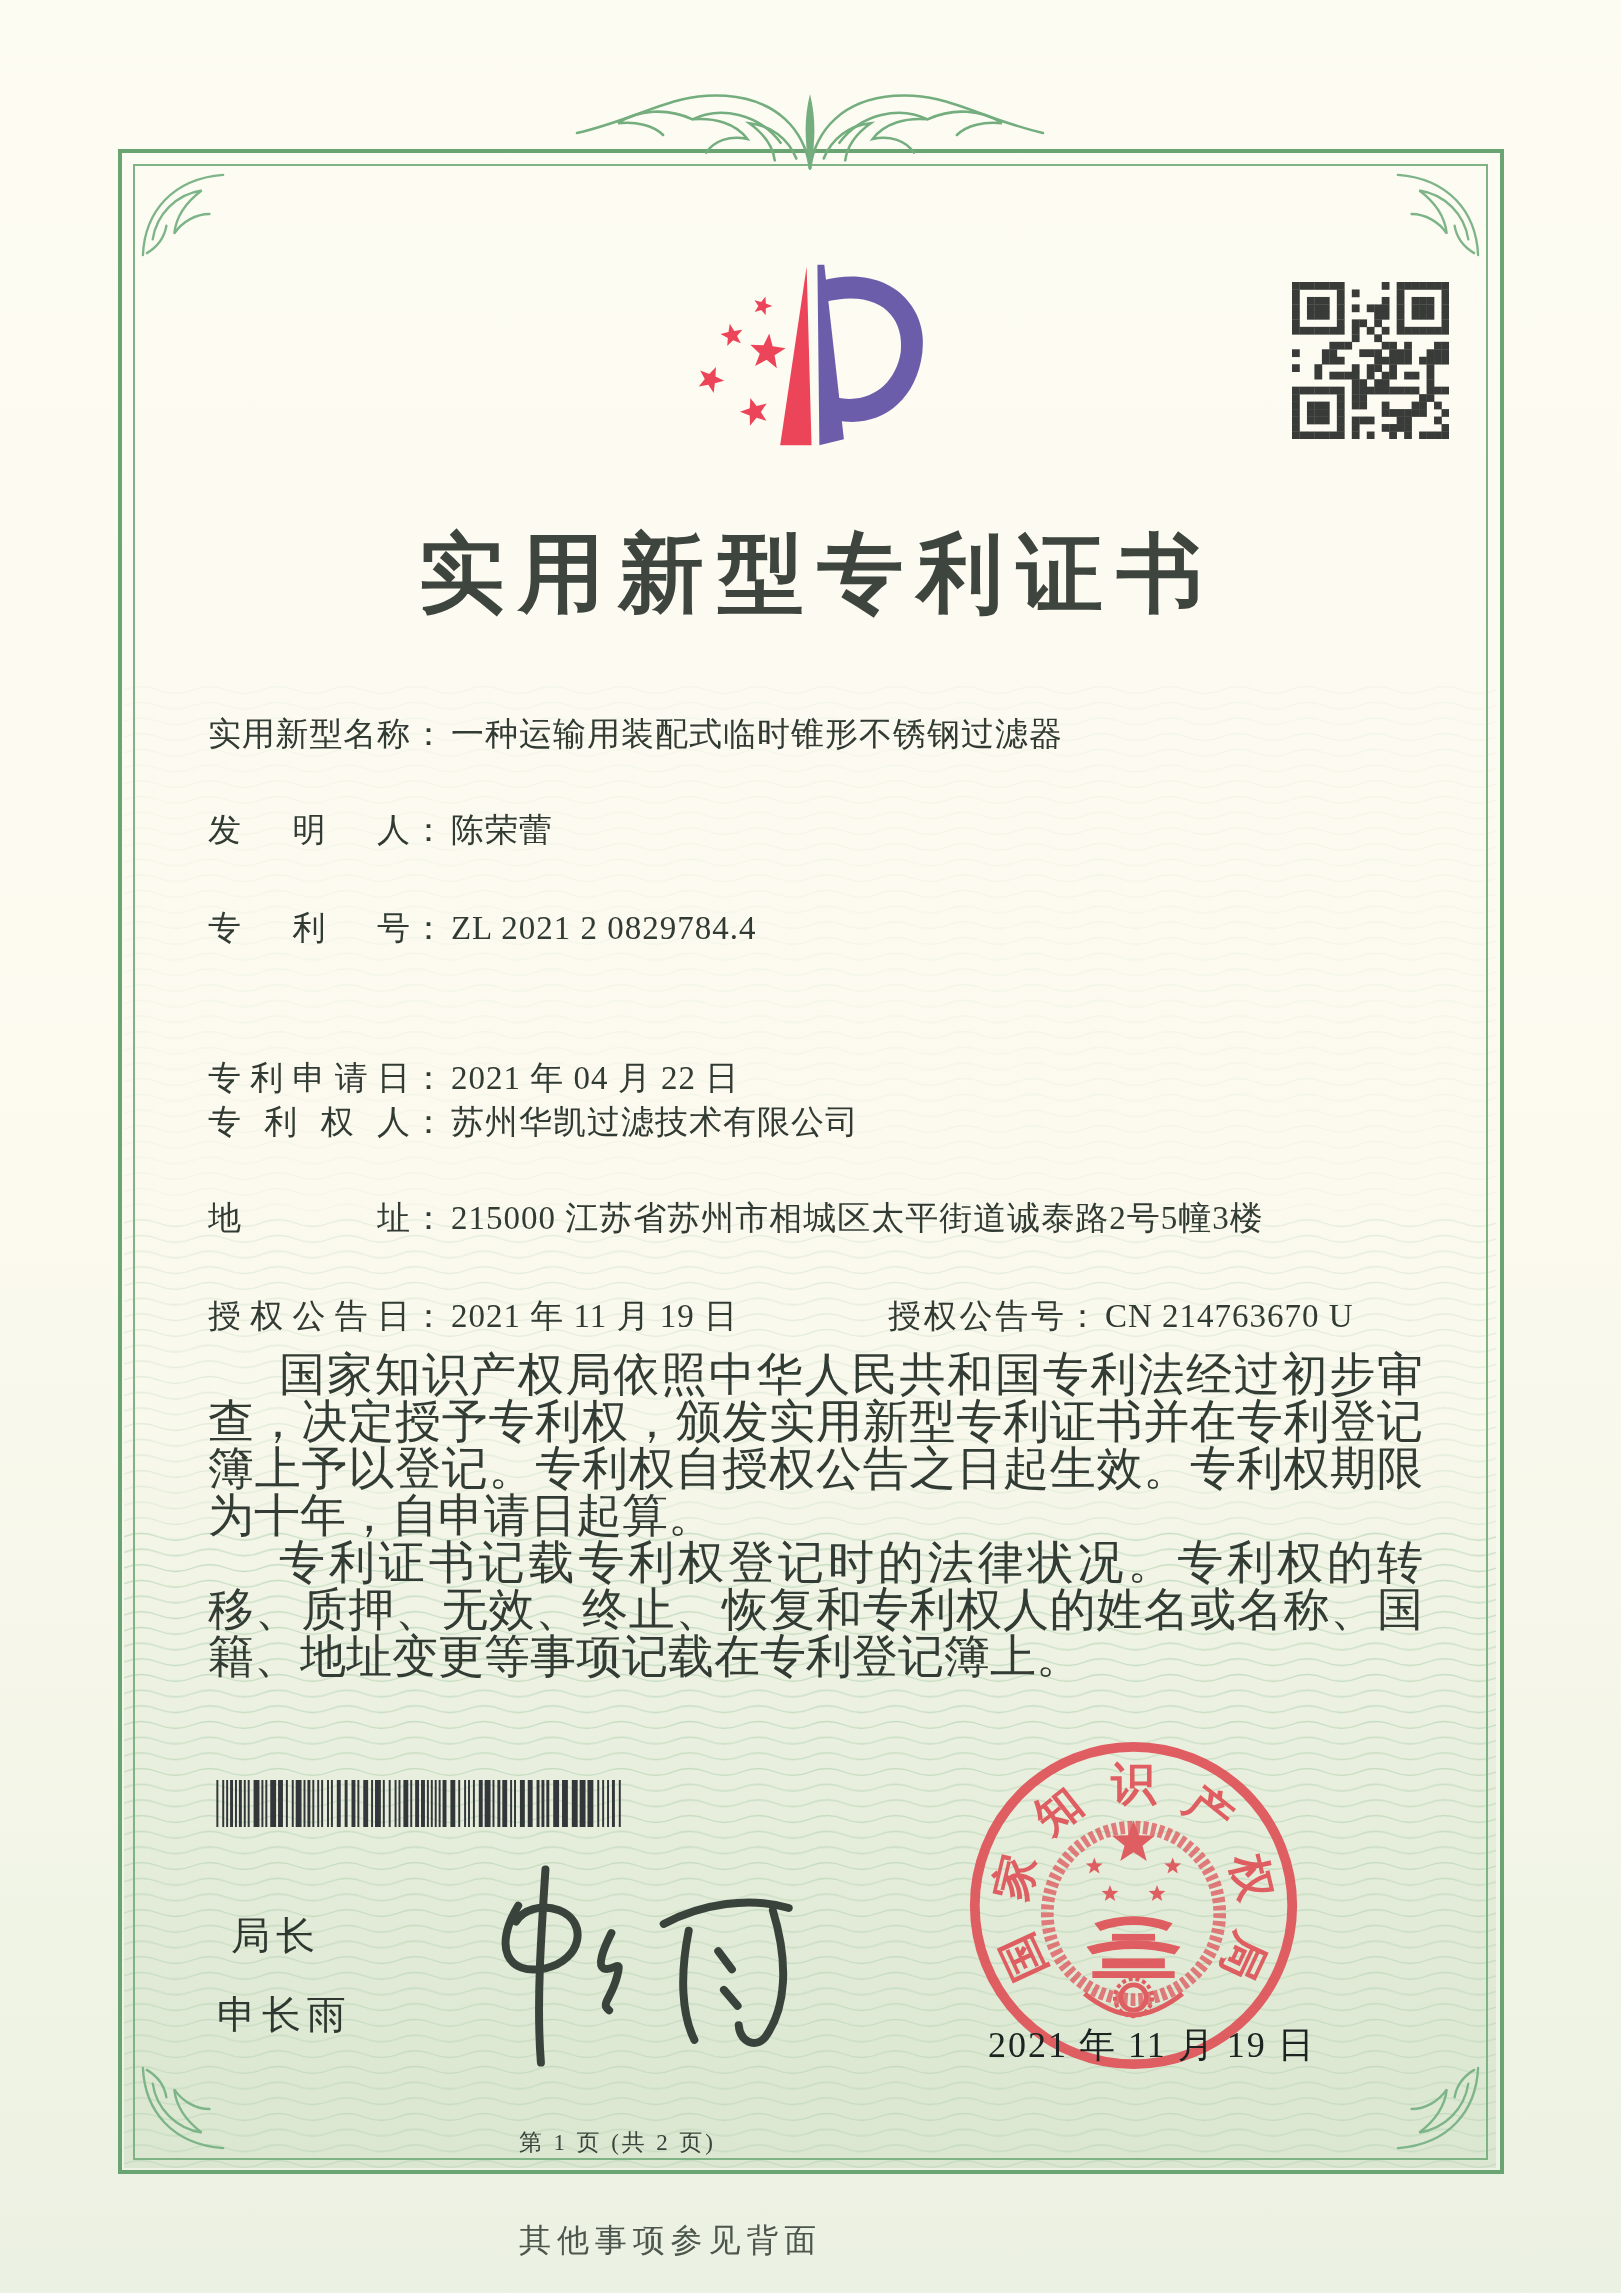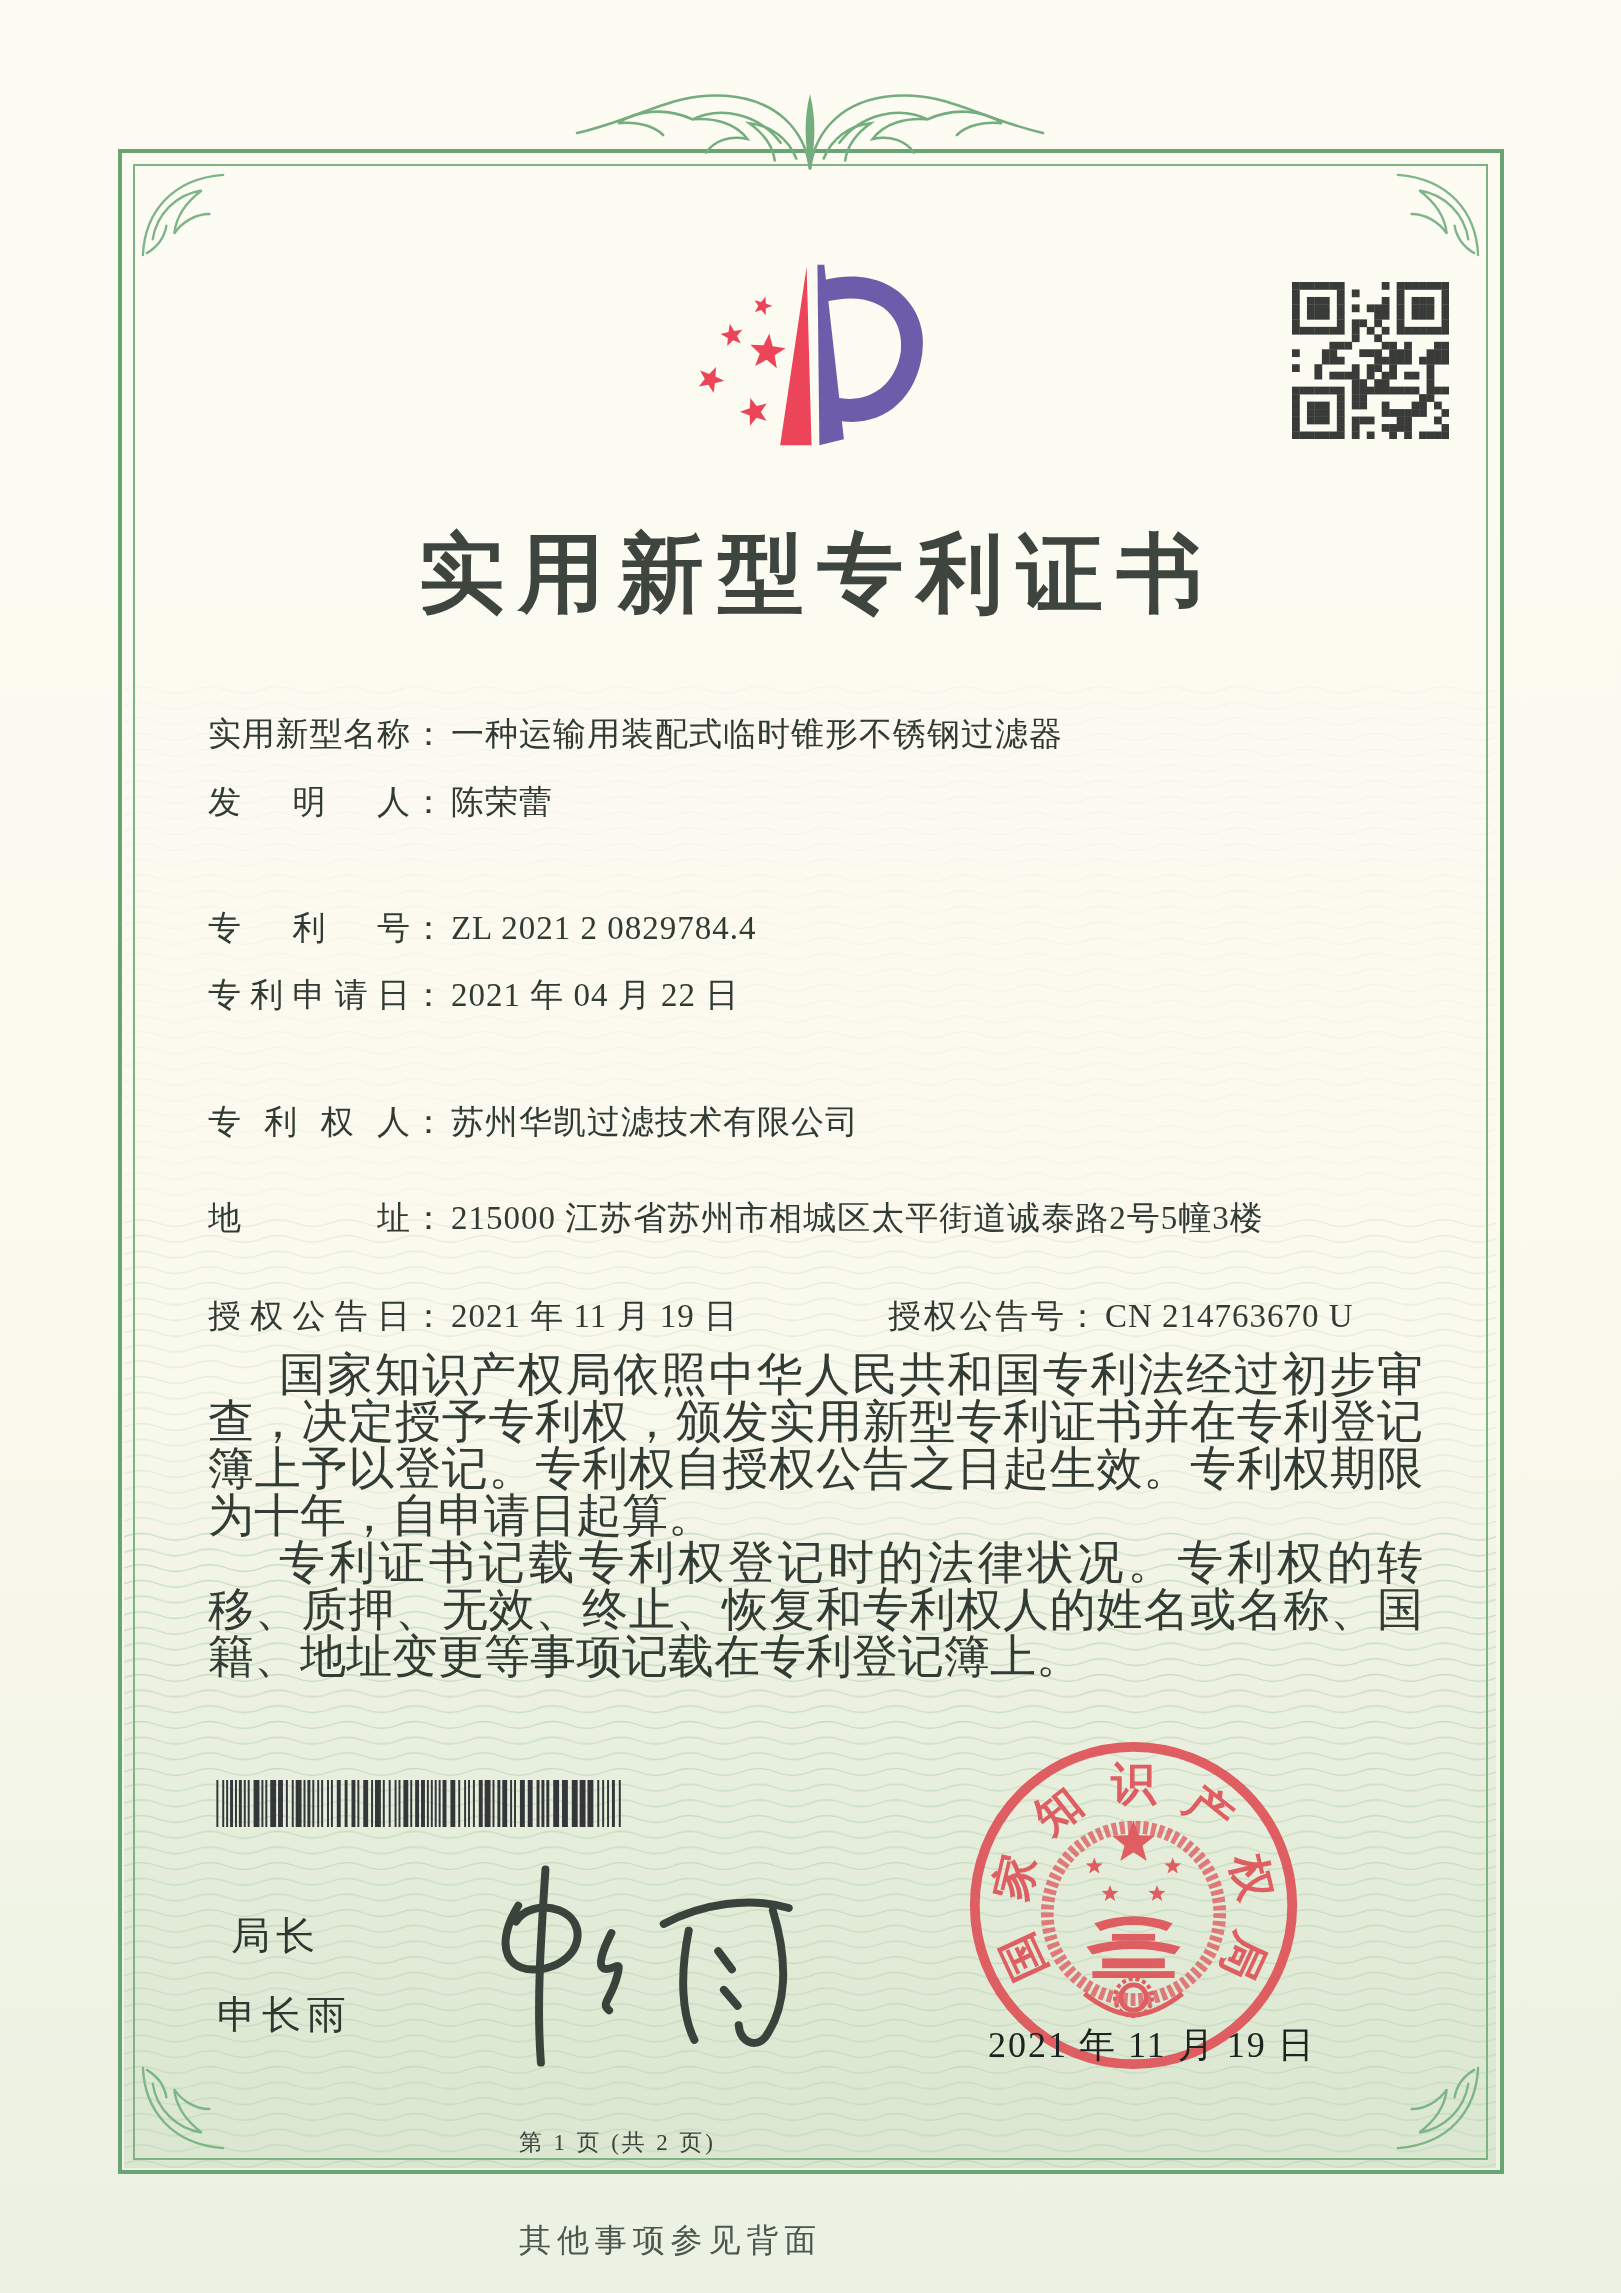--- a/index.html
+++ b/index.html
@@ -356,27 +356,27 @@
       <rect x="137.14285714285714" y="152.38095238095238" width="7.9190476190476184" height="7.9190476190476184" fill="#383b38"></rect>
       <rect x="144.76190476190476" y="152.38095238095238" width="7.9190476190476184" height="7.9190476190476184" fill="#383b38"></rect>
       <rect x="152.38095238095238" y="152.38095238095238" width="7.9190476190476184" height="7.9190476190476184" fill="#383b38"></rect>
     </svg>
 
   <div class="abs field" style="top:712px">
     <span class="flabel">实用新型名称</span><span class="fsep">：</span><span class="fvalue">一种运输用装配式临时锥形不锈钢过滤器</span>
   </div>
 
   <div class="abs title">实用新型专利证书</div>
-  <div class="abs field" style="top:780px">
+  <div class="abs field" style="top:808px">
     <span class="flabel">发明人</span><span class="fsep">：</span><span class="fvalue">陈荣蕾</span>
   </div>
   <div class="abs field" style="top:906px">
     <span class="flabel">专利号</span><span class="fsep">：</span><span class="fvalue">ZL 2021 2 0829784.4</span>
   </div>
-  <div class="abs field" style="top:973px">
+  <div class="abs field" style="top:1056px">
     <span class="flabel">专利申请日</span><span class="fsep">：</span><span class="fvalue">2021 年 04 月 22 日</span>
   </div>
   <div class="abs field" style="top:1100px">
     <span class="flabel">专利权人</span><span class="fsep">：</span><span class="fvalue">苏州华凯过滤技术有限公司</span>
   </div>
   <div class="abs field" style="top:1196px">
     <span class="flabel">地址</span><span class="fsep">：</span><span class="fvalue">215000 江苏省苏州市相城区太平街道诚泰路2号5幢3楼</span>
   </div>
   <div class="abs field" style="top:1294px">
     <span class="flabel">授权公告日</span><span class="fsep">：</span><span class="fvalue">2021 年 11 月 19 日</span>

